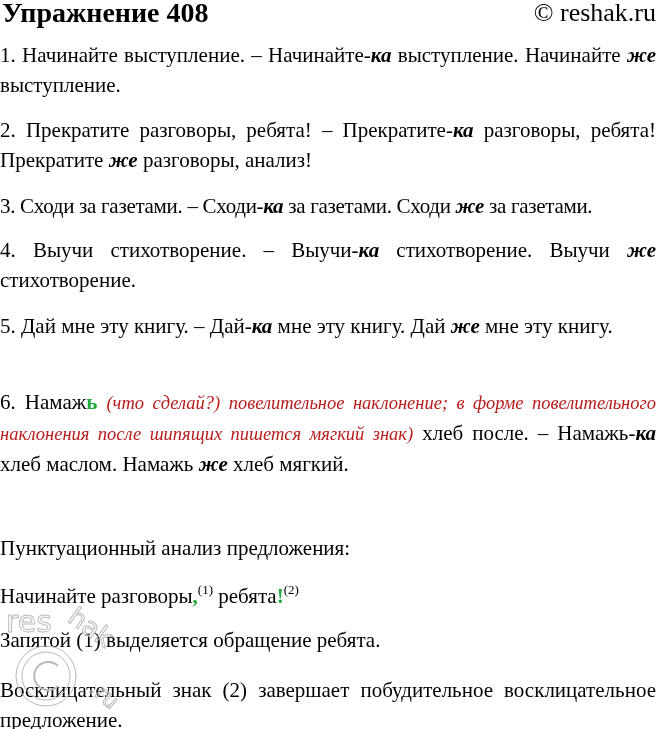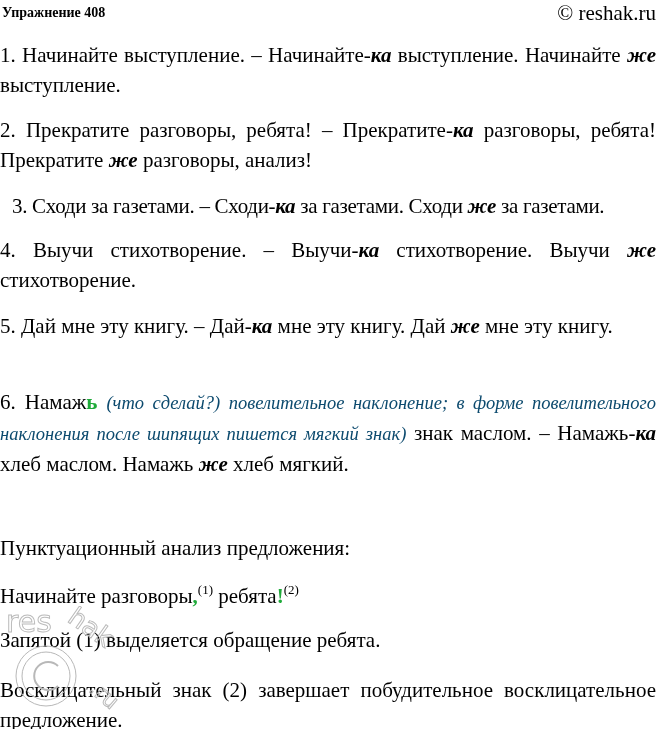--- a/index.html
+++ b/index.html
@@ -4,30 +4,30 @@
 <style>
   html, body { margin: 0; padding: 0; background: #ffffff; }
   body {
     width: 658px; height: 729px; overflow: hidden; position: relative;
     font-family: "Liberation Serif", serif; color: #000; font-size: 21px;
   }
   .header {
     position: absolute; left: 2px; right: 2px; top: 0; height: 28px;
     display: flex; justify-content: space-between; align-items: flex-start;
   }
-  .title { font-weight: bold; font-size: 14px; line-height: 26px; }
-  .copyright { font-size: 21px; line-height: 26px; }
+  .title { font-weight: bold; font-size: 28px; line-height: 26px; }
+  .copyright { font-size: 26px; line-height: 26px; }
   .para {
     position: absolute; left: 0; right: 2px;
     line-height: 30px; text-align: justify; text-align-last: left;
     margin: 0;
   }
   .bi { font-weight: bold; font-style: italic; }
   .green { color: #1faa3a; font-weight: bold; }
-  .note { color: #0c4a6e; font-style: italic; font-size: 18.5px; }
+  .note { color: #b91c1c; font-style: italic; font-size: 18.5px; }
   .it { }
   sup { font-size: 13px; line-height: 0; vertical-align: 9px; }
   .watermark {
     position: absolute; left: 4px; top: 606px; width: 150px; height: 120px;
     pointer-events: none;
   }
 </style>
 </head>
 <body>
 
@@ -37,34 +37,34 @@
 </div>
 
 <p class="para" style="top:40px;">
   <span>1.</span> <span>Начинайте выступление. –</span> <span>Начинайте-</span><span class="bi">ка</span> <span>выступление. Начинайте</span> <span class="bi">же</span> <span>выступление.</span>
 </p>
 
 <p class="para" style="top:115px;">
   <span>2.</span> <span>Прекратите разговоры, ребята! –</span> <span>Прекратите-</span><span class="bi">ка</span> <span>разговоры, ребята! Прекратите</span> <span class="bi">же</span> <span>разговоры, анализ!</span>
 </p>
 
-<p class="para" style="top:191px; letter-spacing:-0.3px;margin-left:12px;">
+<p class="para" style="top:191px; letter-spacing:-0.3px;">
   <span>3.</span> <span>Сходи за газетами. –</span> <span>Сходи-</span><span class="bi">ка</span> <span>за газетами. Сходи</span> <span class="bi">же</span> <span>за газетами.</span>
 </p>
 
 <p class="para" style="top:235px;">
   <span>4.</span> <span>Выучи стихотворение. –</span> <span>Выучи-</span><span class="bi">ка</span> <span>стихотворение. Выучи</span> <span class="bi">же</span> <span>стихотворение.</span>
 </p>
 
 <p class="para" style="top:311px;">
   <span>5.</span> <span>Дай мне эту книгу. –</span> <span>Дай-</span><span class="bi">ка</span> <span>мне эту книгу. Дай</span> <span class="bi">же</span> <span>мне эту книгу.</span>
 </p>
 
 <p class="para" style="top:387px;">
-  <span>6.</span> <span>Намаж</span><span class="green">ь</span> <span class="note">(что сделай?) повелительное наклонение; в форме повелительного наклонения после шипящих пишется мягкий знак)</span> <span>знак маслом. – Намажь-</span><span class="bi">ка</span> <span>хлеб маслом. Намажь</span> <span class="bi">же</span> <span>хлеб мягкий.</span>
+  <span>6.</span> <span>Намаж</span><span class="green">ь</span> <span class="note">(что сделай?) повелительное наклонение; в форме повелительного наклонения после шипящих пишется мягкий знак)</span> <span>хлеб после. – Намажь-</span><span class="bi">ка</span> <span>хлеб маслом. Намажь</span> <span class="bi">же</span> <span>хлеб мягкий.</span>
 </p>
 
 <p class="para it" style="top:533px;">Пунктуационный анализ предложения:</p>
 
 <p class="para" style="top:581px;">
   <span>Начинайте разговоры</span><span class="green">,</span><sup>(1)</sup><span> ребята</span><span class="green">!</span><sup>(2)</sup>
 </p>
 
 <p class="para" style="top:625px;">
   <span>Запятой (1) выделяется обращение </span><span class="it">ребята</span><span>.</span>

